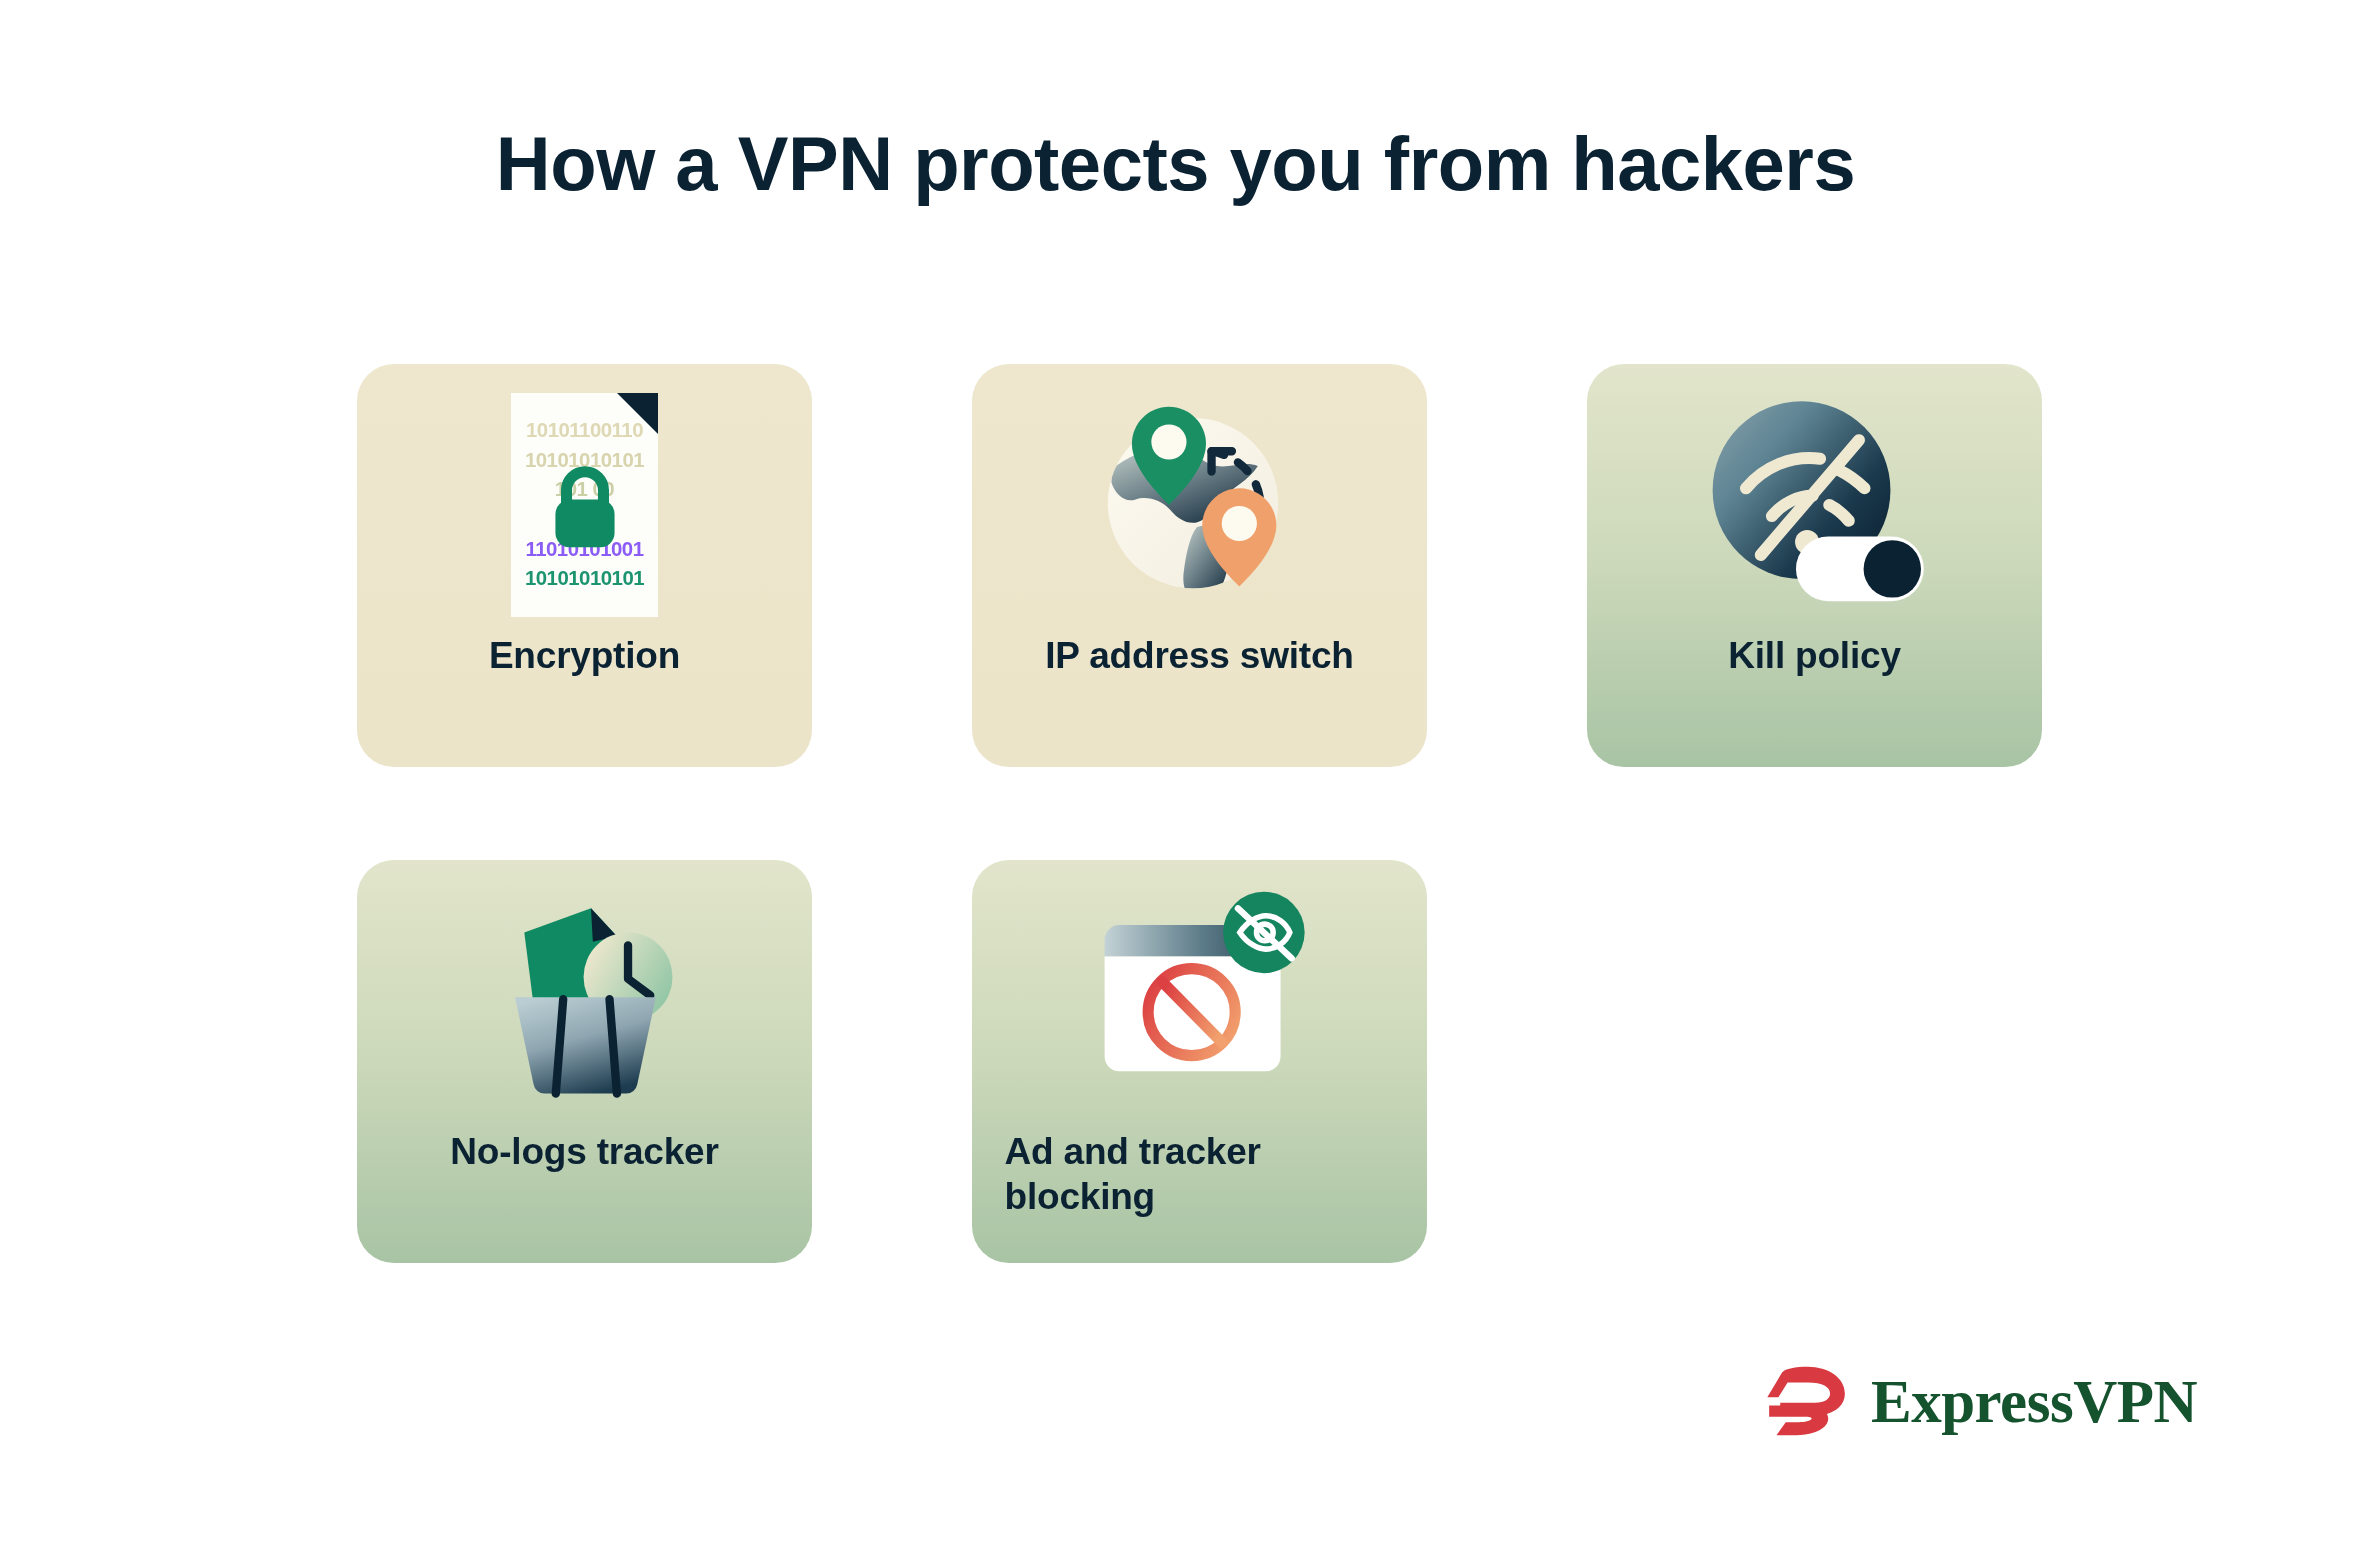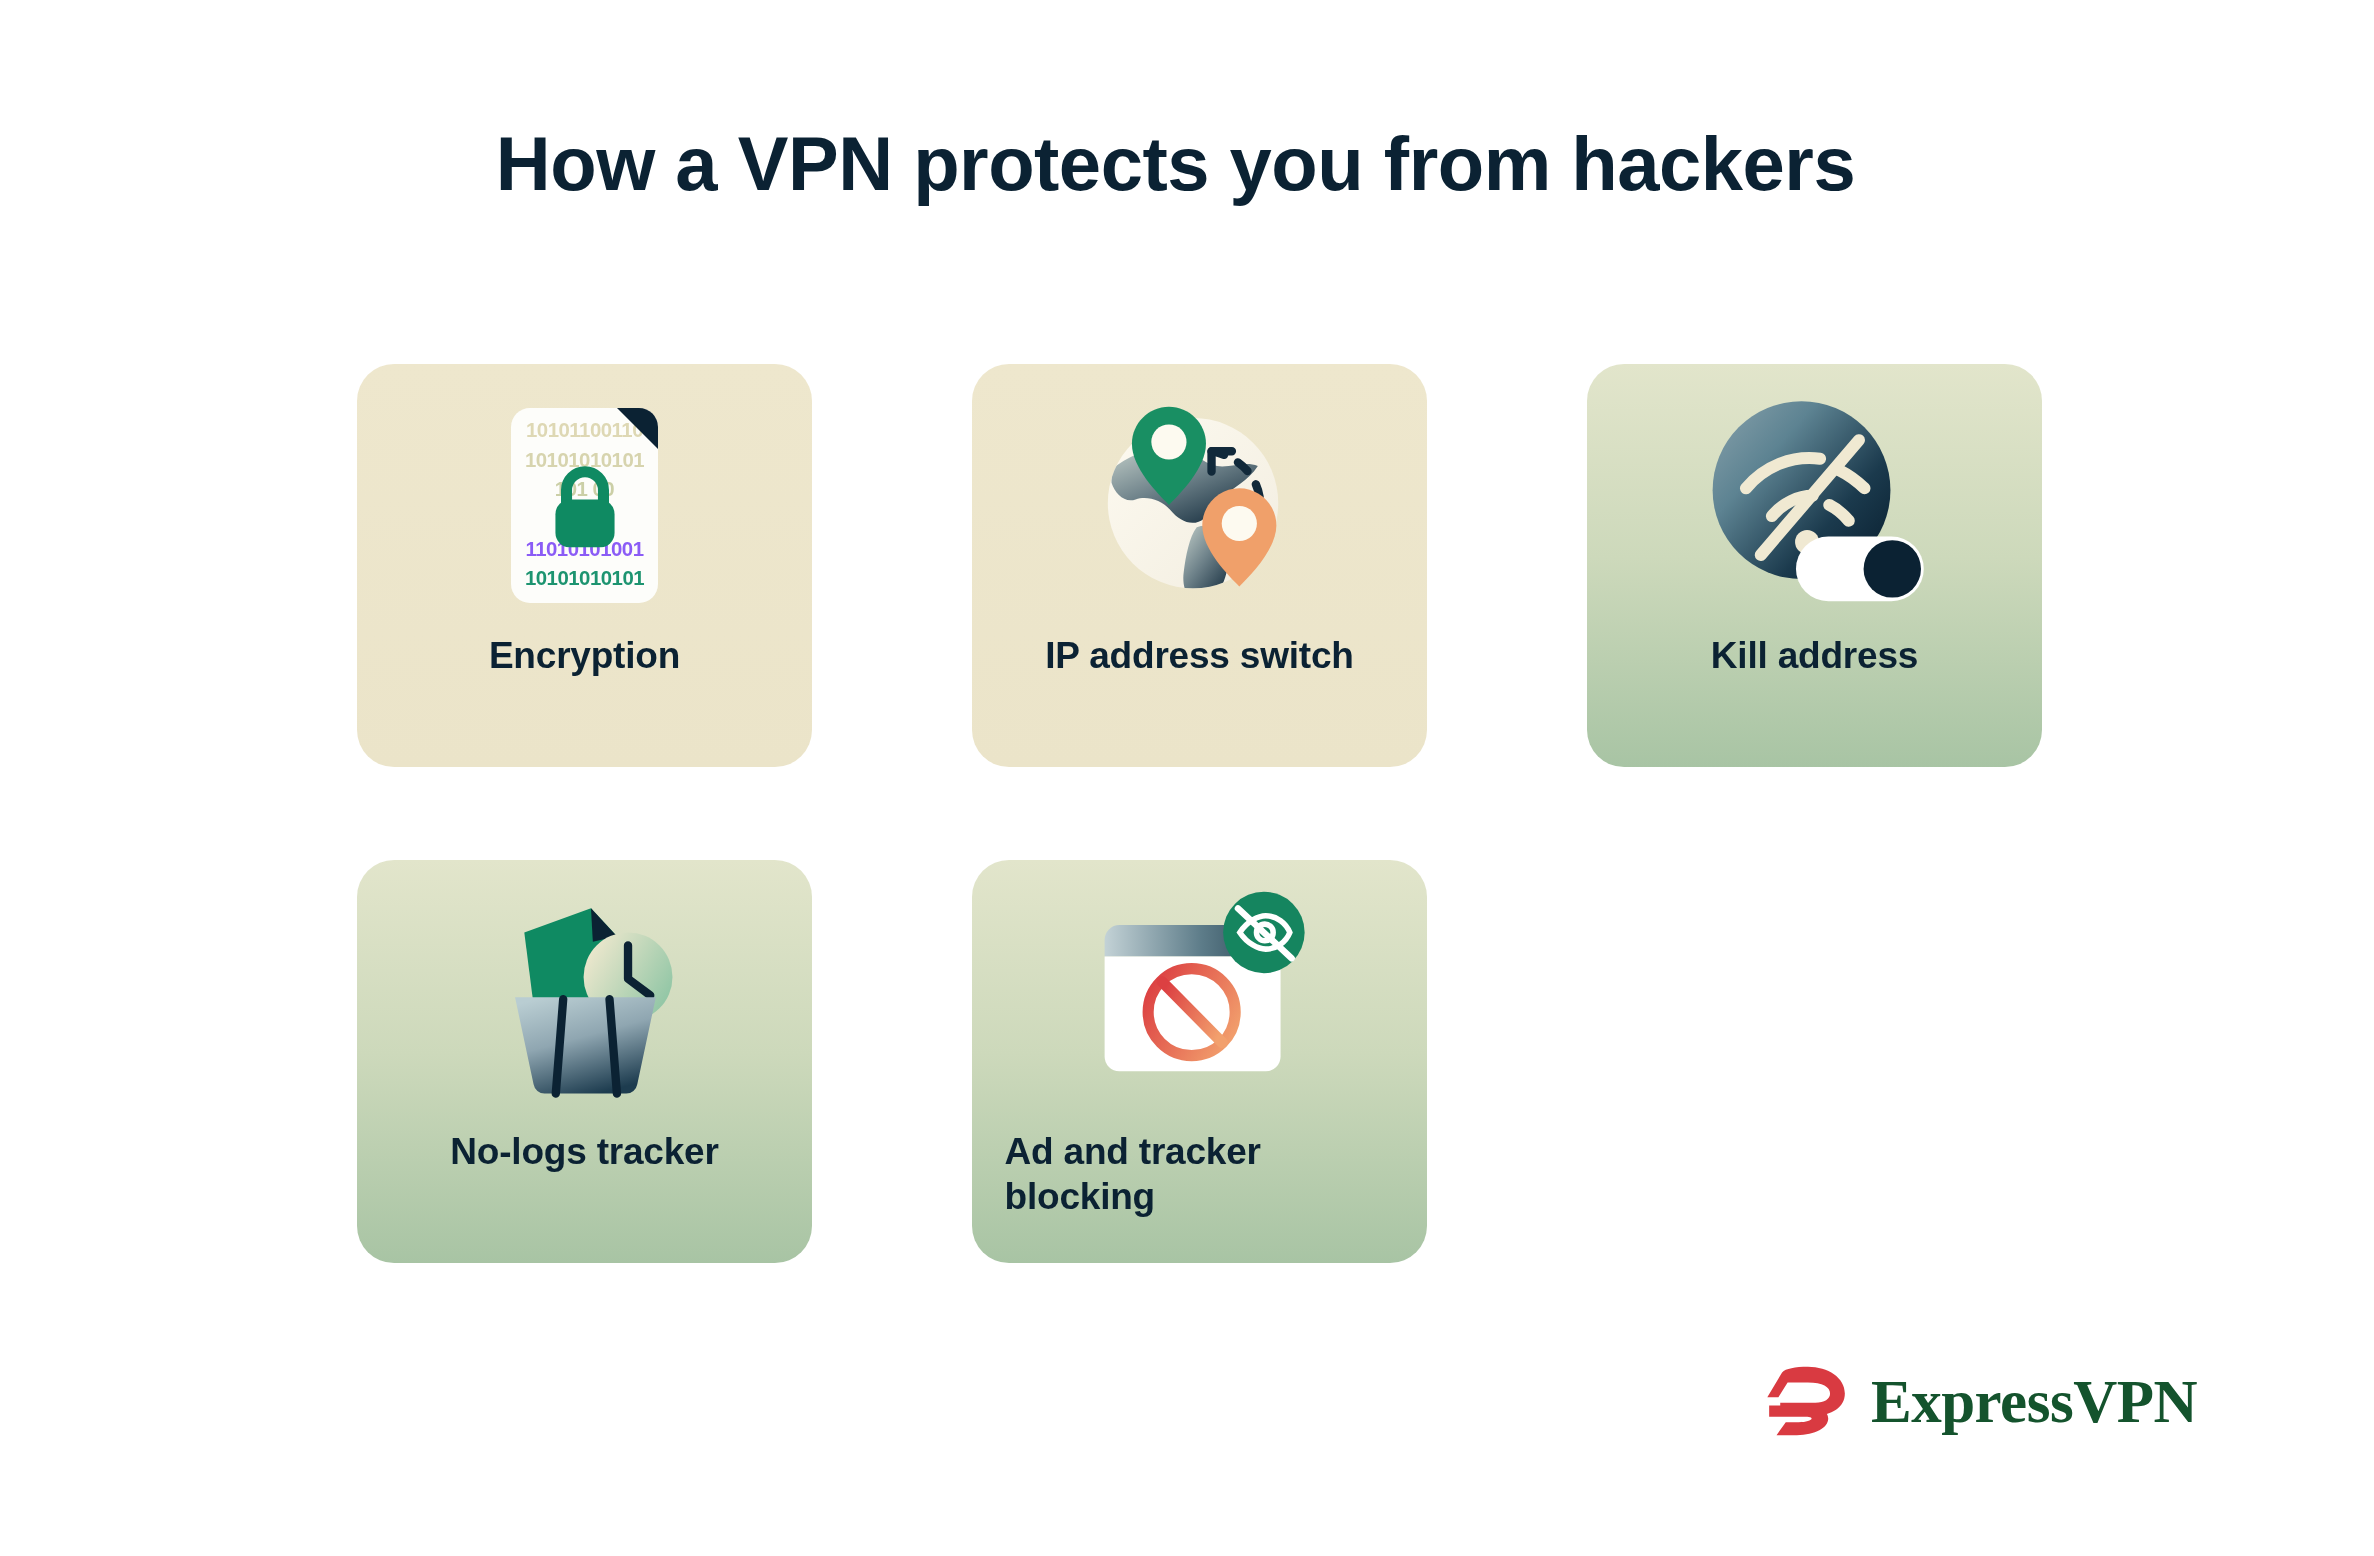--- a/index.html
+++ b/index.html
@@ -81,23 +81,23 @@
     line-height: 1.22;
     letter-spacing: -0.2px;
     padding: 0 15px;
     max-width: 390px;
   }
 
   
   .doc {
     position: relative;
     width: 147px;
-    height: 195px;
+    height: 224px;
     background: #fdfdfa;
-    border-radius: 19px;
+    border-radius: 0;
     overflow: hidden;
     display: flex;
     flex-direction: column;
     justify-content: center;
     align-items: center;
     margin-top: 13px;
   }
   .doc .fold {
     position: absolute;
     top: 0;
@@ -236,21 +236,21 @@
             <line x1="62" y1="176" x2="168" y2="52"></line>
           </g>
           <circle cx="112" cy="162" r="13" fill="#f0e9d2"></circle>
 
           <g>
             <rect x="100" y="156" width="138" height="70" rx="35" fill="#ffffff"></rect>
             <circle cx="204" cy="191" r="31" fill="#0b2233"></circle>
           </g>
         </svg>
       </div>
-      <div class="card-label">Kill address</div>
+      <div class="card-label">Kill policy</div>
     </div>
 
     <div class="card row-bottom">
       <div class="icon-area">
         <svg class="svg-icon" width="213" height="213" viewBox="0 0 230 230">
           <defs>
             <linearGradient id="binGrad" x1="0.2" y1="0" x2="0.6" y2="1">
               <stop offset="0%" stop-color="#b9cdd2"></stop>
               <stop offset="45%" stop-color="#8fa6b1"></stop>
               <stop offset="100%" stop-color="#1d3c4f"></stop>

